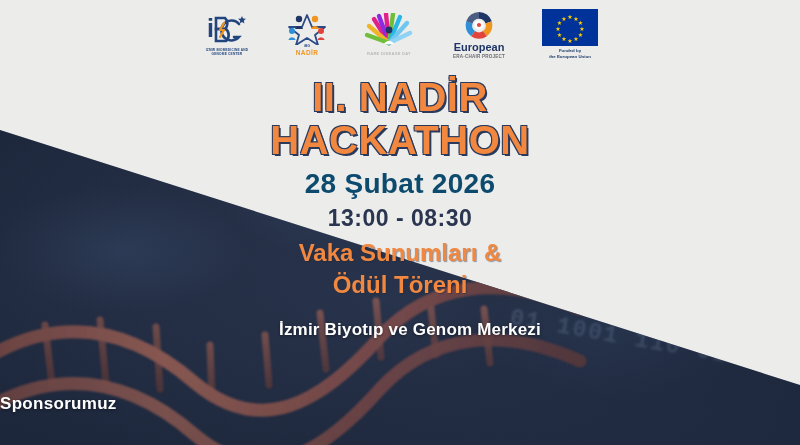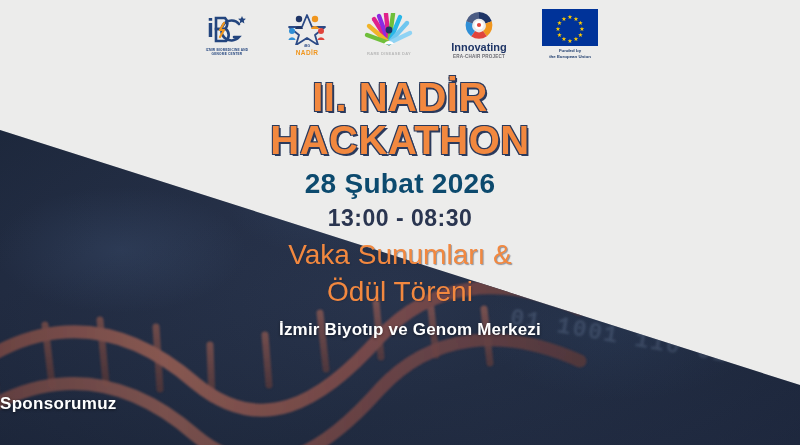--- a/index.html
+++ b/index.html
@@ -100,21 +100,21 @@
   .date {
     position:absolute; left:0; top:168px; width:800px; text-align:center;
     font-size:28px; font-weight:700; color:#0c4a6e; letter-spacing:.3px;
   }
   .time {
     position:absolute; left:0; top:205px; width:800px; text-align:center;
     font-size:23px; font-weight:700; color:#2a3550; letter-spacing:.5px;
   }
   .subtitle {
     position:absolute; left:0; top:237px; width:800px; text-align:center;
-    font-size:28px; font-weight:400; color:#f2883f; line-height:1.32;
+    font-size:24px; font-weight:700; color:#f2883f; line-height:1.32;
     text-shadow: 1px 1px 1px rgba(30,40,65,.45);
   }
   .subtitle span { display:block; }
 
   .venue {
     position:absolute; left:0; top:320px; width:800px; text-align:center;
     font-size:17px; font-weight:700; color:#ffffff; letter-spacing:.2px;
     text-shadow:0 1px 3px rgba(0,0,0,.45);
     padding-left:20px;
   }
@@ -239,21 +239,21 @@
     <div class="logo l4">
       <svg width="34" height="31" viewBox="0 0 34 31">
         <path d="M17,2 A13.5,13.5 0 0 1 29.8,11.3 L23.5,13.4 A7,7 0 0 0 17,8.8 Z" fill="#1f3566"></path>
         <path d="M29.8,11.3 A13.5,13.5 0 0 1 24.9,26.3 L21,21 A7,7 0 0 0 23.5,13.4 Z" fill="#f0961e"></path>
         <path d="M24.9,26.3 A13.5,13.5 0 0 1 9.1,26.3 L13,21 A7,7 0 0 0 21,21 Z" fill="#e0443c"></path>
         <path d="M9.1,26.3 A13.5,13.5 0 0 1 4.2,11.3 L10.5,13.4 A7,7 0 0 0 13,21 Z" fill="#2f8fd6"></path>
         <path d="M4.2,11.3 A13.5,13.5 0 0 1 17,2 L17,8.8 A7,7 0 0 0 10.5,13.4 Z" fill="#1f3566" opacity=".78"></path>
         <circle cx="17" cy="15" r="4.6" fill="#ffffff"></circle>
         <circle cx="17" cy="15" r="2.1" fill="#e0443c"></circle>
       </svg>
-      <div class="rb-name">Innovating</div>
+      <div class="rb-name">European</div>
       <div class="rb-sub">ERA-CHAIR PROJECT</div>
     </div>
 
     <div class="logo l5">
       <div class="eu-flag">
         <span class="eu-star" style="left:25px; top:5.5px;">★</span>
         <span class="eu-star" style="left:31px; top:7px;">★</span>
         <span class="eu-star" style="left:35.5px; top:11.5px;">★</span>
         <span class="eu-star" style="left:37px; top:17.5px;">★</span>
         <span class="eu-star" style="left:35.5px; top:23px;">★</span>

